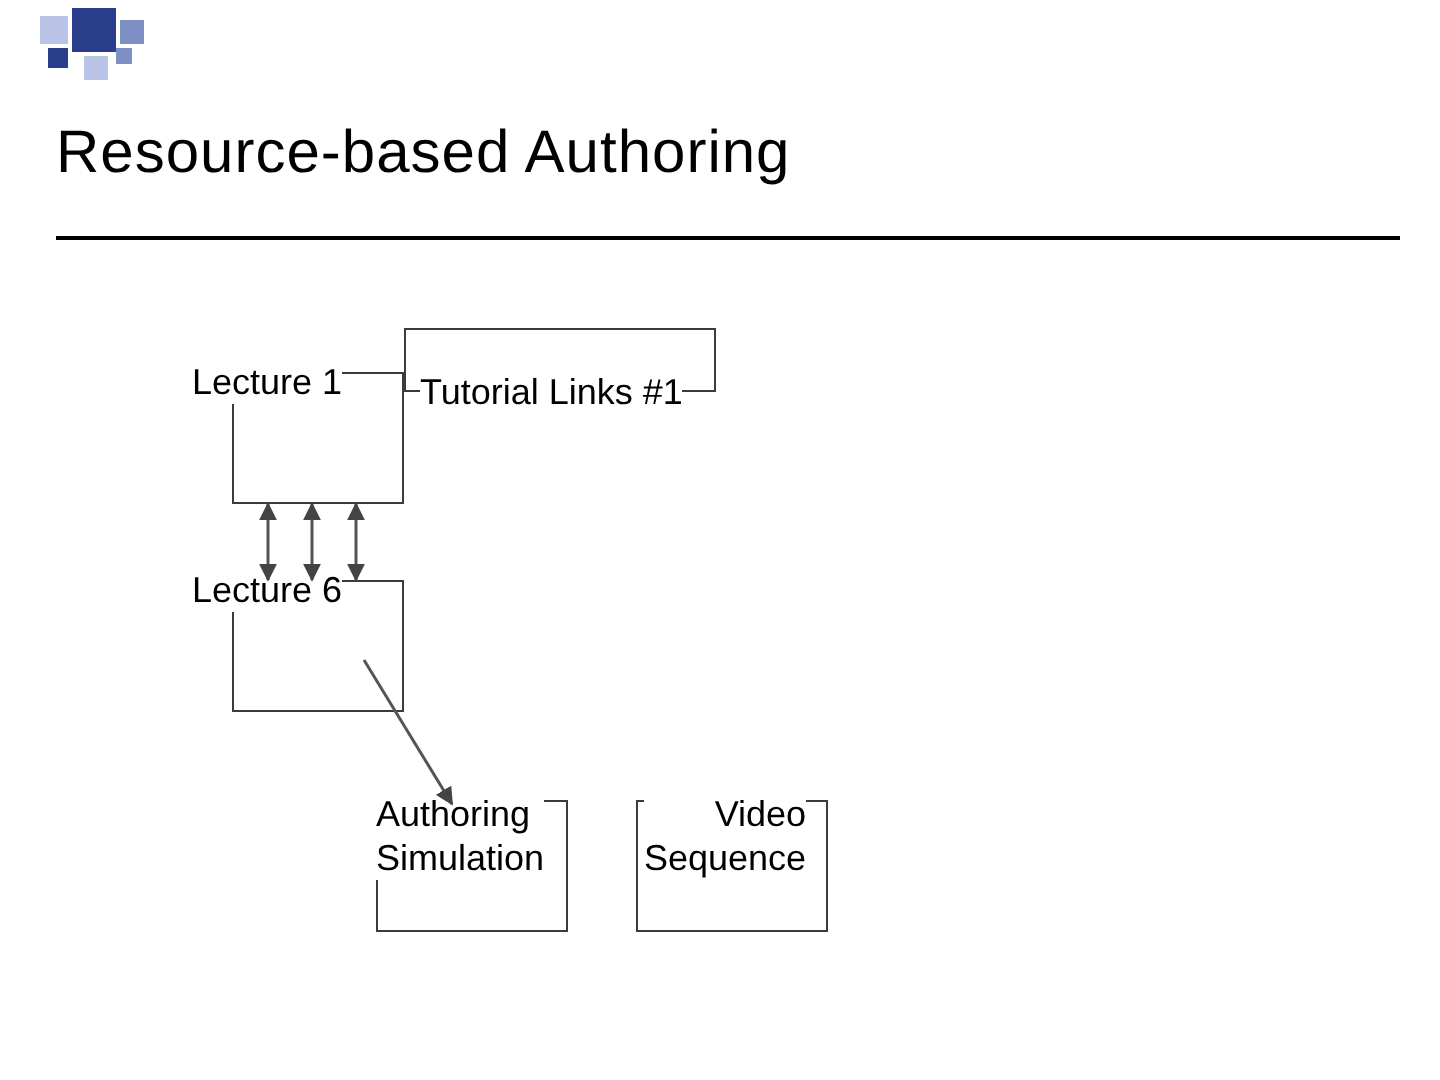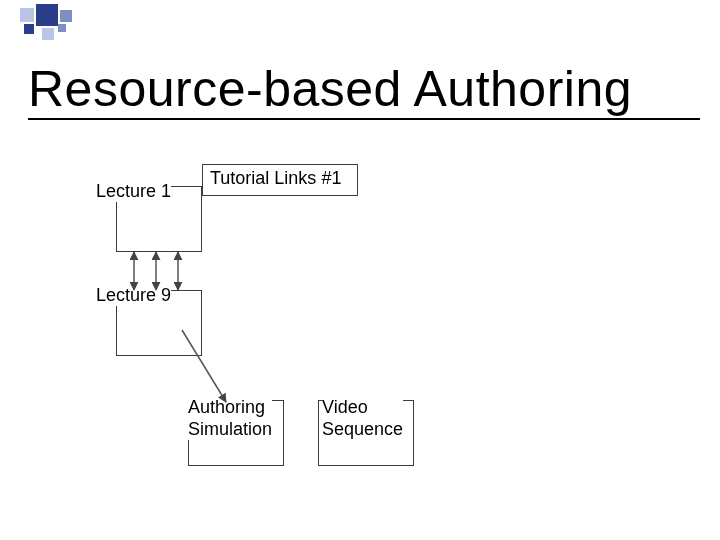--- a/index.html
+++ b/index.html
@@ -25,21 +25,21 @@
     position: absolute;
     background: #2a3e8c;
   }
   .sq.light { background: #b9c4e6; }
   .sq.mid   { background: #7e8fc4; }
   
   .title {
     position: absolute;
     left: 28px;
     top: 60px;
-    font-size: 50px;
+    font-size: 30px;
     font-weight: 400;
     letter-spacing: 0.5px;
   }
   .title-underline {
     position: absolute;
     left: 28px;
     right: 20px;
     top: 118px;
     height: 0;
     border-top: 2px solid #000;
@@ -80,31 +80,31 @@
   <div class="sq mid" style="left:58px; top:24px; width:8px;  height:8px;"></div>
 </div>
 
 <div class="title">Resource-based Authoring</div>
 <div class="title-underline"></div>
 
 <div class="box" style="left:116px; top:186px; width:86px; height:66px;"></div>
 <div class="label" style="left:96px; top:180px;text-align:right;">Lecture 1</div>
 
 <div class="box" style="left:202px; top:164px; width:156px; height:32px;"></div>
-<div class="label" style="left:210px; top:167px;">Tutorial Links #1</div>
+<div class="label" style="left:210px; top:185px;">Tutorial Links #1</div>
 
 <div class="box" style="left:116px; top:290px; width:86px; height:66px;"></div>
-<div class="label" style="left:96px; top:284px;">Lecture 9</div>
+<div class="label" style="left:96px; top:284px;">Lecture 6</div>
 
 <div class="box" style="left:188px; top:400px; width:96px; height:66px;"></div>
 <div class="label" style="left:188px; top:396px;">Authoring
 Simulation</div>
 
 <div class="box" style="left:318px; top:400px; width:96px; height:66px;"></div>
-<div class="label" style="left:322px; top:396px;">Video
+<div class="label" style="left:322px; top:396px;text-align:right;">Video
 Sequence</div>
 
 <svg class="arrows">
   <defs>
     <marker id="arrA" viewBox="0 0 10 10" refX="9" refY="5" markerWidth="6" markerHeight="6" orient="auto-start-reverse">
       <path d="M 0 0 L 10 5 L 0 10 z" fill="#444"></path>
     </marker>
   </defs>
 
   <line x1="134" y1="252" x2="134" y2="290" stroke="#555" stroke-width="1.5" marker-start="url(#arrA)" marker-end="url(#arrA)"></line>

